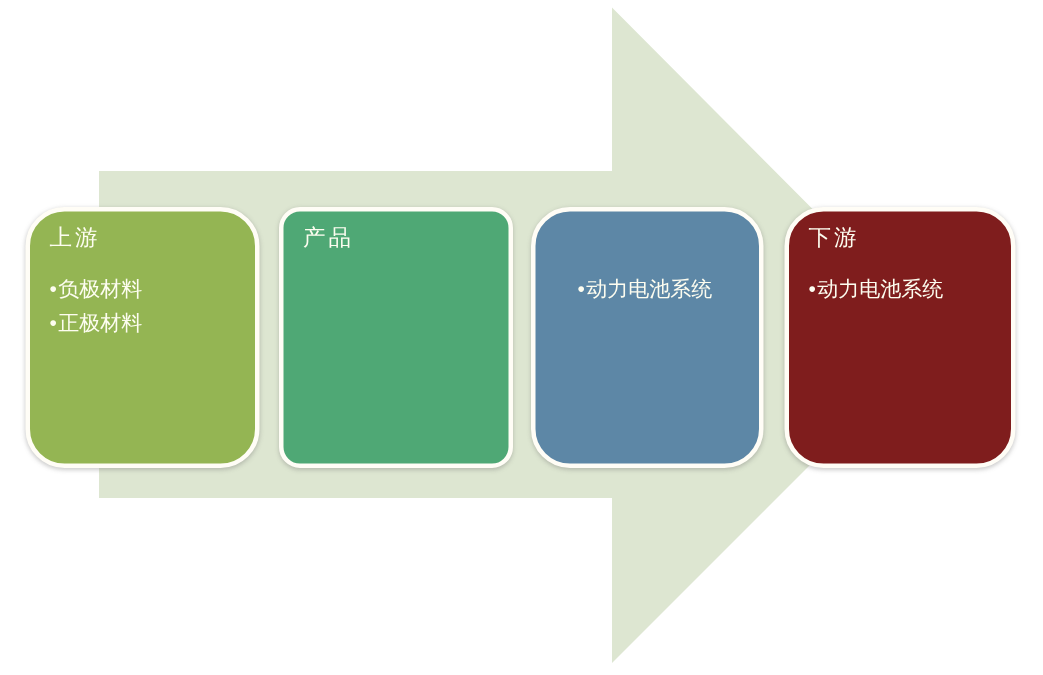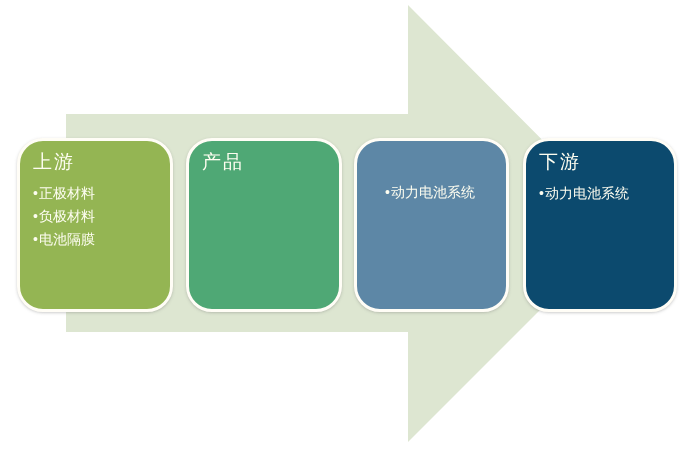--- a/index.html
+++ b/index.html
@@ -21,25 +21,25 @@
     top: 138px;
     height: 174px;
     box-sizing: border-box;
     border: 3px solid #fffdf6;
     border-radius: 26px;
     padding: 8px 10px 0 13px;
     color: #fdfdf0;
     box-shadow: 0 1px 3px rgba(110,110,110,0.35);
   }
   .box-0 { left: 17px;  width: 156px; }
-  .box-1 { left: 186px; width: 156px; }
+  .box-1 { left: 186px; width: 156px; border-radius: 14px; }
   .box-2 { left: 354px; width: 155px; }
   .box-3 { left: 523px; width: 154px; }
   .stage-title {
-    font-size: 19px;
+    font-size: 15px;
     letter-spacing: 2px;
     min-height: 25px;
     margin-bottom: 7px;
     white-space: nowrap;
   }
   .bullet-line {
     font-size: 14px;
     line-height: 23px;
     white-space: nowrap;
   }
@@ -50,37 +50,36 @@
 
 <div class="canvas">
 
   <svg class="arrow-svg" viewBox="0 0 695 450" aria-hidden="true">
     <polygon points="66,114 408,114 408,5 626,224 408,442 408,332 66,332" fill="#dde6d1"></polygon>
   </svg>
 
   <div class="stage-box box-0" style="background: rgb(148, 181, 83);">
     <div class="stage-title">上游</div>
     <div>
+      <div class="bullet-line"><span class="bullet-marker">•</span><span>负极材料</span></div>
       <div class="bullet-line"><span class="bullet-marker">•</span><span>正极材料</span></div>
-      <div class="bullet-line"><span class="bullet-marker">•</span><span>负极材料</span></div>
-      <div class="bullet-line"><span class="bullet-marker">•</span><span>电池隔膜</span></div>
     </div>
   </div>
 
   <div class="stage-box box-1" style="background: rgb(79, 168, 117);">
     <div class="stage-title">产品</div>
   </div>
 
   <div class="stage-box box-2" style="background: rgb(93, 135, 166); padding-left: 28px;">
     <div class="stage-title"></div>
     <div>
       <div class="bullet-line"><span class="bullet-marker">•</span><span>动力电池系统</span></div>
     </div>
   </div>
 
-  <div class="stage-box box-3" style="background: #0c4a6e;">
+  <div class="stage-box box-3" style="background: #7f1d1d;">
     <div class="stage-title">下游</div>
     <div>
       <div class="bullet-line"><span class="bullet-marker">•</span><span>动力电池系统</span></div>
     </div>
   </div>
 
 </div>
 
 </body></html>

